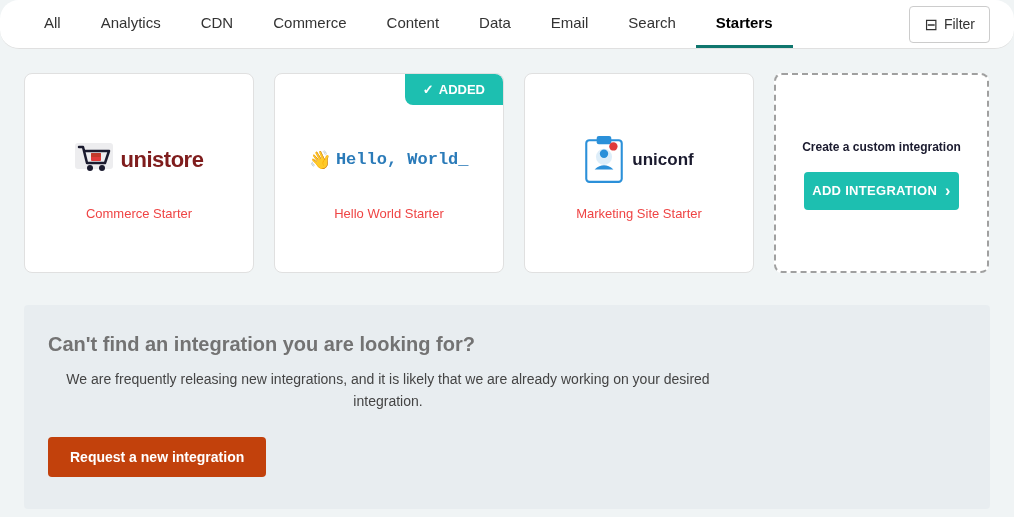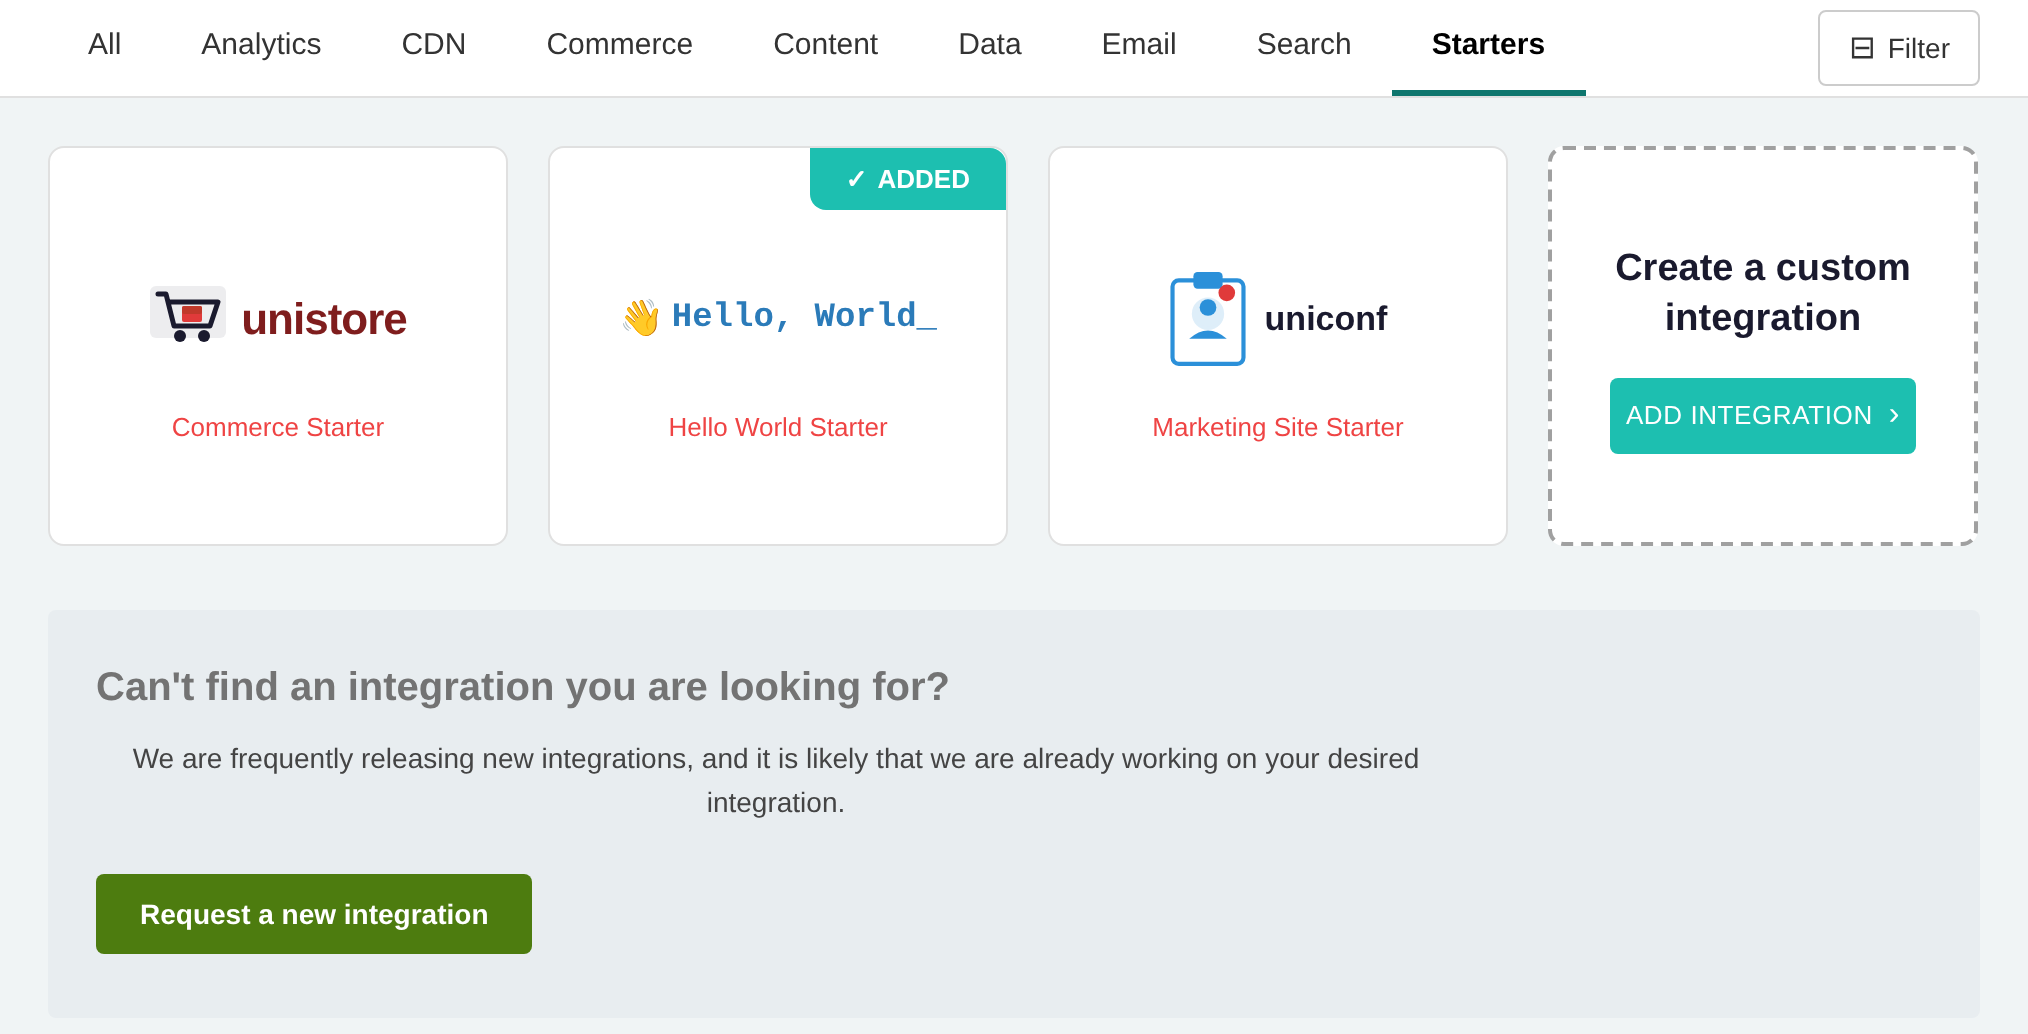--- a/index.html
+++ b/index.html
@@ -12,20 +12,21 @@
     }
 
     
     .nav-tabs {
       display: flex;
       align-items: center;
       background: #fff;
       border-bottom: 1px solid #e0e0e0;
       padding: 0 24px;
       gap: 0;
+      border-radius: 19px;
     }
     .nav-tab {
       padding: 14px 20px;
       font-size: 15px;
       color: #333;
       cursor: pointer;
       border-bottom: 3px solid transparent;
       white-space: nowrap;
       font-weight: 400;
     }
@@ -158,35 +159,35 @@
       min-height: 200px;
       display: flex;
       flex-direction: column;
       align-items: center;
       justify-content: center;
       padding: 24px 16px 20px;
       gap: 16px;
     }
 
     .custom-card-title {
-      font-size: 19px;
+      font-size: 12px;
       font-weight: 700;
       color: #1a1a2e;
       text-align: center;
       line-height: 1.3;
     }
 
     .add-integration-btn {
       background: #1dbfb0;
       color: #fff;
       border: none;
       border-radius: 4px;
       padding: 10px 8px;
       font-size: 13px;
-      font-weight: 400;
+      font-weight: 700;
       cursor: pointer;
       display: flex;
       align-items: center;
       gap: 8px;
       letter-spacing: 0.3px;
     }
     .btn-arrow {
       font-size: 16px;
     }
 
@@ -204,21 +205,21 @@
     }
     .bottom-desc {
       font-size: 14px;
       color: #444;
       line-height: 1.6;
       margin-bottom: 24px;
       max-width: 680px;
       text-align: center;
     }
     .request-btn {
-      background: #4d7c0f;
+      background: #c2410c;
       color: #fff;
       border: none;
       border-radius: 4px;
       padding: 12px 22px;
       font-size: 14px;
       font-weight: 600;
       cursor: pointer;
     }
   </style>
 </head>

